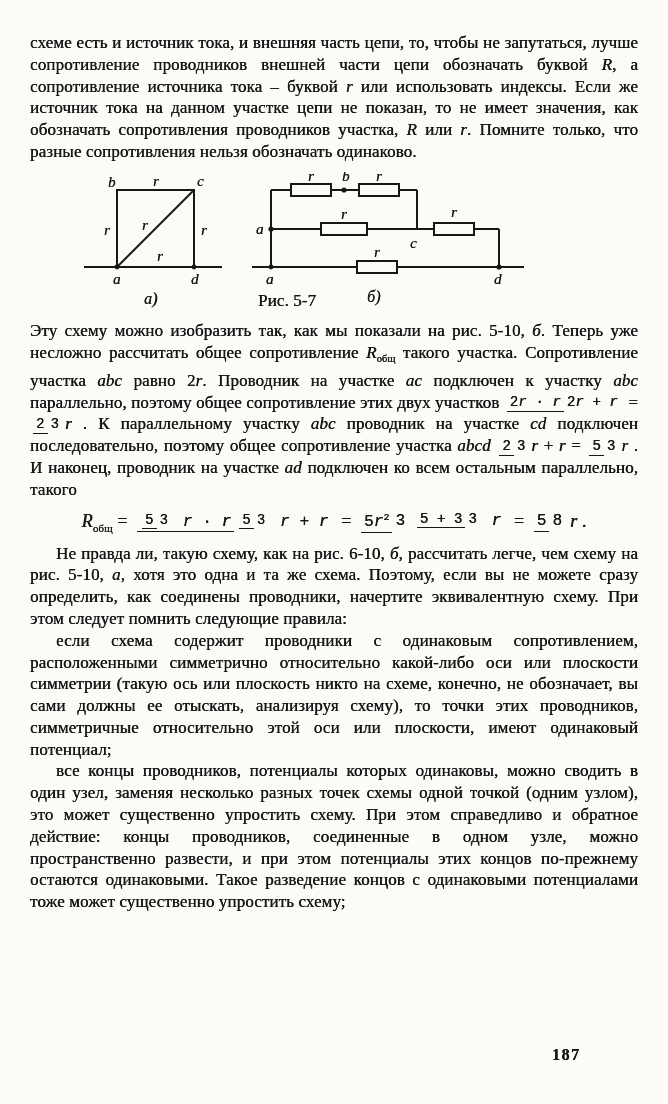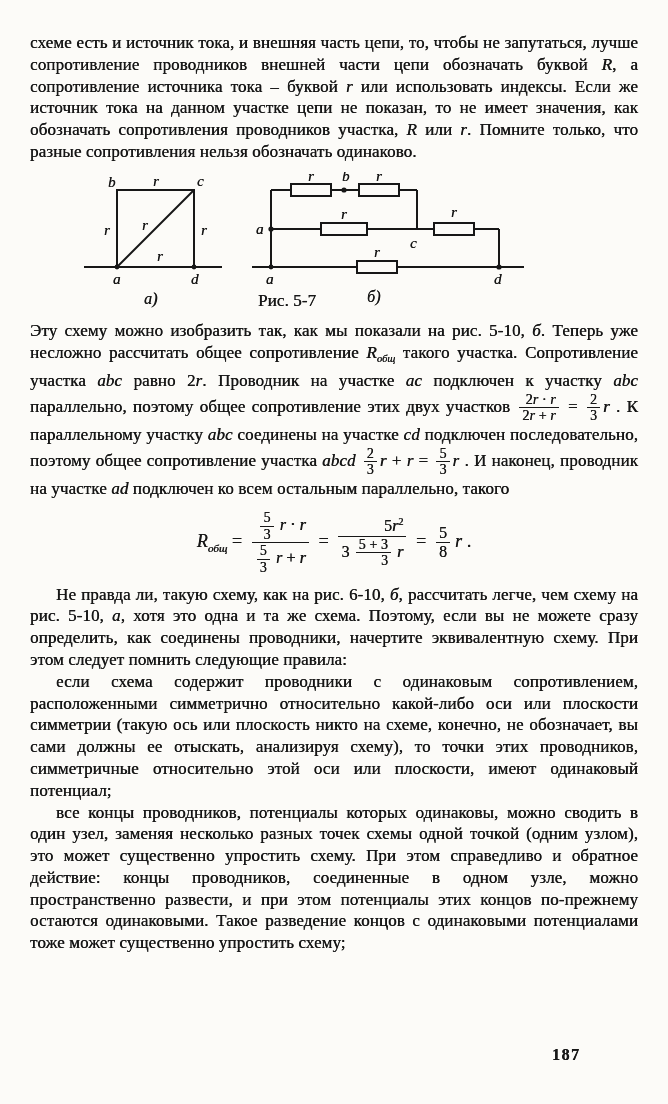--- a/index.html
+++ b/index.html
@@ -12,25 +12,25 @@
   .content{
     position:absolute;left:30px;top:32px;width:608px;
     font-size:17px;line-height:21.8px;text-align:justify;
     letter-spacing:0.1px;
     text-shadow:0.35px 0 currentColor;
   }
   p{margin:0;}
   .indent{text-indent:26px;}
   .i{font-style:italic;}
   .b{font-weight:bold;}
-  .sub{vertical-align:sub;font-size:62%;letter-spacing:0;font-style:italic;}
+  .sub{vertical-align:sub;font-size:62%;letter-spacing:0;}
   .sup{vertical-align:super;font-size:62%;}
   .frac{
-    display:inline-flex;flex-direction:column;vertical-align:middle;
-    text-align:right;margin:0 3px;font-size:14px;line-height:1.12;
+    display:inline-flex;flex-direction:row;vertical-align:middle;
+    text-align:center;margin:0 3px;font-size:14px;line-height:1.12;font-family:Liberation Mono, monospace;
   }
   .frac .num{display:block;border-bottom:1.4px solid #171717;padding:0 3px;}
   .frac .den{display:block;padding:0 3px;}
   .equation{
     text-align:center;font-size:18px;margin:10px 0 8px;line-height:1.2;
   }
   .equation > .frac{font-size:16px;margin:0 5px;}
   .equation .frac .frac{font-size:14px;margin:0 2px;}
   .fig{position:relative;height:142px;margin:9px 0 6px;text-indent:0;}
   .fig svg{position:absolute;}
@@ -120,21 +120,21 @@
 
       <div class="fig-caption">Рис. 5-7</div>
     </div>
 
     <p><span>Эту схему можно изобразить так, как мы показали на рис. 5-10, </span><span class="i">б</span><span>. Теперь уже несложно рассчитать общее сопротивление </span><span class="i">R</span><span class="sub">общ</span><span> такого участка. Сопротивление участка </span><span class="i">abc</span><span> равно 2</span><span class="i">r</span><span>. Проводник на участке </span><span class="i">ac</span><span> подключен к участку </span><span class="i">abc</span><span> параллельно, поэтому общее сопротивление этих двух участков </span><span class="frac">
           <span class="num"><span>2</span><span class="i">r</span><span> · </span><span class="i">r</span></span>
           <span class="den"><span>2</span><span class="i">r</span><span> + </span><span class="i">r</span></span>
         </span><span> = </span><span class="frac">
           <span class="num"><span>2</span></span>
           <span class="den"><span>3</span></span>
-        </span><span class="i">r</span><span> . К параллельному участку </span><span class="i">abc</span><span> соединены на участке </span><span class="i">cd</span><span> подключен последовательно, поэтому общее сопротивление участка </span><span class="i">abcd</span><span> </span><span class="frac">
+        </span><span class="i">r</span><span> . К параллельному участку </span><span class="i">abc</span><span> проводник на участке </span><span class="i">cd</span><span> подключен последовательно, поэтому общее сопротивление участка </span><span class="i">abcd</span><span> </span><span class="frac">
           <span class="num"><span>2</span></span>
           <span class="den"><span>3</span></span>
         </span><span class="i">r</span><span> + </span><span class="i">r</span><span> = </span><span class="frac">
           <span class="num"><span>5</span></span>
           <span class="den"><span>3</span></span>
         </span><span class="i">r</span><span> . И наконец, проводник на участке </span><span class="i">ad</span><span> подключен ко всем остальным параллельно, такого</span></p>
 
     <div class="equation"><span class="i">R</span><span class="sub">общ</span><span> = </span><span class="frac">
           <span class="num"><span class="frac">
               <span class="num"><span>5</span></span>

